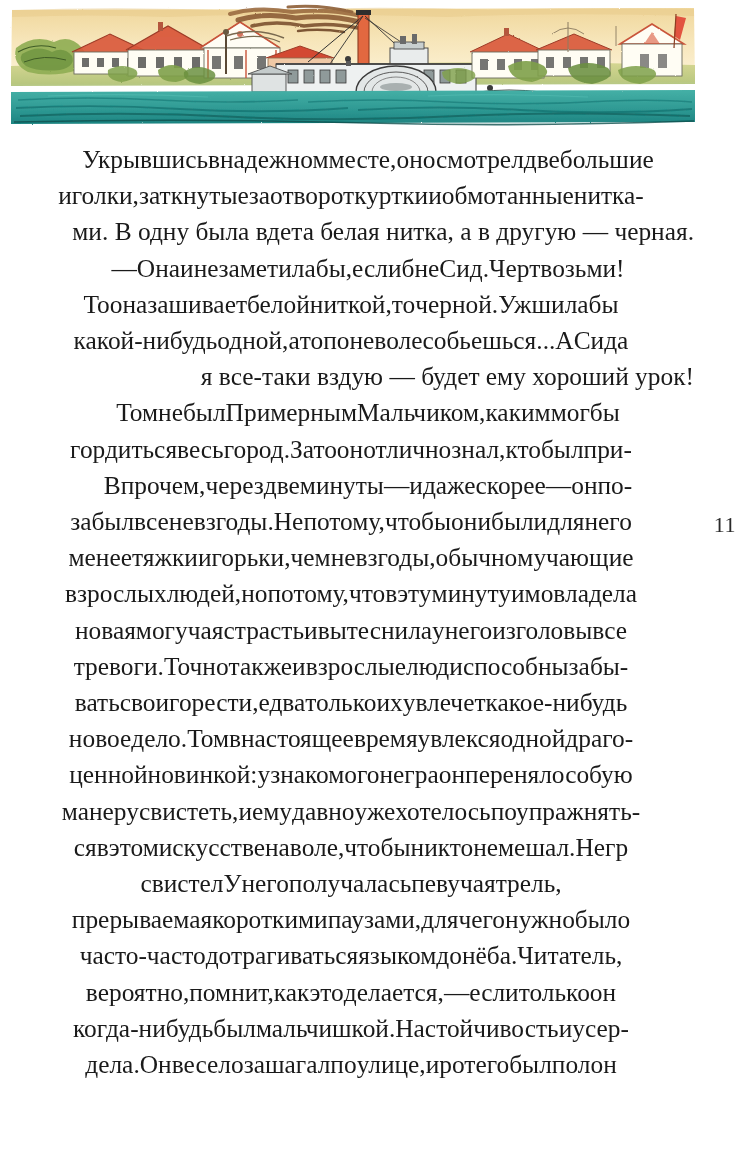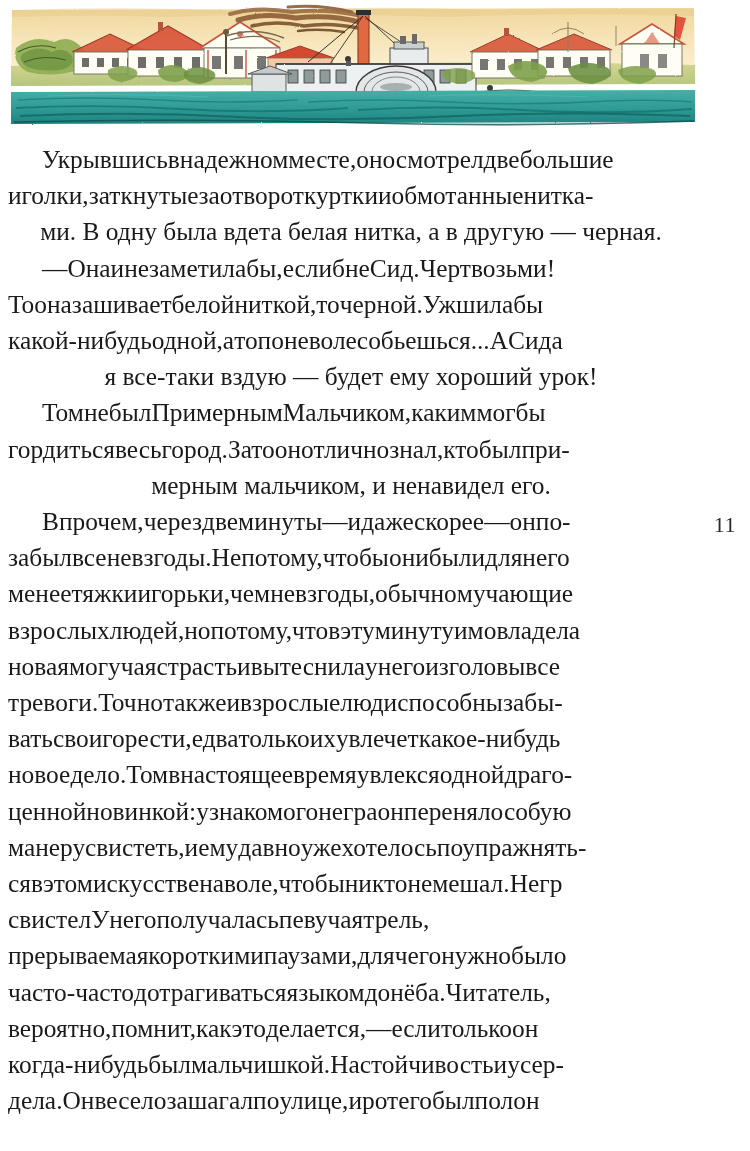--- a/index.html
+++ b/index.html
@@ -58,26 +58,26 @@
     top: 141px;
     width: 686px;
   }
 
   .lines {
     font-size: 25.4px;
     line-height: 36.2px;
   }
   .lines .ln {
     display: flex;
-    justify-content: flex-start;
+    justify-content: center;
     white-space: pre;
     width: 686px;
   }
   .lines .ln.ragged {
-    justify-content: center;
+    justify-content: flex-end;
   }
   .lines .ln .w {
     display: inline-block;
   }
   .lines .ln .lead {
     display: inline-block;
     width: 34px;
     flex: 0 0 34px;
   }
 </style>
@@ -280,21 +280,20 @@
       </div>
     <div id="p2">
         <div class="ln"><span class="lead"></span><span class="w">—</span><span class="w">Она</span><span class="w">и</span><span class="w">не</span><span class="w">заметила</span><span class="w">бы,</span><span class="w">если</span><span class="w">б</span><span class="w">не</span><span class="w">Сид.</span><span class="w">Черт</span><span class="w">возьми!</span></div>
         <div class="ln"><span class="w">То</span><span class="w">она</span><span class="w">зашивает</span><span class="w">белой</span><span class="w">ниткой,</span><span class="w">то</span><span class="w">черной.</span><span class="w">Уж</span><span class="w">шила</span><span class="w">бы</span></div>
         <div class="ln"><span class="w">какой-нибудь</span><span class="w">одной,</span><span class="w">а</span><span class="w">то</span><span class="w">поневоле</span><span class="w">собьешься...</span><span class="w">А</span><span class="w">Сида</span></div>
         <div class="ln ragged"><span class="w">я все-таки вздую — будет ему хороший урок!</span></div>
       </div>
     <div id="p3">
         <div class="ln"><span class="lead"></span><span class="w">Том</span><span class="w">не</span><span class="w">был</span><span class="w">Примерным</span><span class="w">Мальчиком,</span><span class="w">каким</span><span class="w">мог</span><span class="w">бы</span></div>
         <div class="ln"><span class="w">гордиться</span><span class="w">весь</span><span class="w">город.</span><span class="w">Зато</span><span class="w">он</span><span class="w">отлично</span><span class="w">знал,</span><span class="w">кто</span><span class="w">был</span><span class="w">при-</span></div>
-        <div class="ln ragged"><span class="w">мерным мальчиком, и ненавидел его.</span></div>
       </div>
     <div id="p4">
         <div class="ln"><span class="lead"></span><span class="w">Впрочем,</span><span class="w">через</span><span class="w">две</span><span class="w">минуты</span><span class="w">—</span><span class="w">и</span><span class="w">даже</span><span class="w">скорее</span><span class="w">—</span><span class="w">он</span><span class="w">по-</span></div>
         <div class="ln"><span class="w">забыл</span><span class="w">все</span><span class="w">невзгоды.</span><span class="w">Не</span><span class="w">потому,</span><span class="w">чтобы</span><span class="w">они</span><span class="w">были</span><span class="w">для</span><span class="w">него</span></div>
         <div class="ln"><span class="w">менее</span><span class="w">тяжки</span><span class="w">и</span><span class="w">горьки,</span><span class="w">чем</span><span class="w">невзгоды,</span><span class="w">обычно</span><span class="w">мучающие</span></div>
         <div class="ln"><span class="w">взрослых</span><span class="w">людей,</span><span class="w">но</span><span class="w">потому,</span><span class="w">что</span><span class="w">в</span><span class="w">эту</span><span class="w">минуту</span><span class="w">им</span><span class="w">овладела</span></div>
         <div class="ln"><span class="w">новая</span><span class="w">могучая</span><span class="w">страсть</span><span class="w">и</span><span class="w">вытеснила</span><span class="w">у</span><span class="w">него</span><span class="w">из</span><span class="w">головы</span><span class="w">все</span></div>
         <div class="ln"><span class="w">тревоги.</span><span class="w">Точно</span><span class="w">так</span><span class="w">же</span><span class="w">и</span><span class="w">взрослые</span><span class="w">люди</span><span class="w">способны</span><span class="w">забы-</span></div>
         <div class="ln"><span class="w">вать</span><span class="w">свои</span><span class="w">горести,</span><span class="w">едва</span><span class="w">только</span><span class="w">их</span><span class="w">увлечет</span><span class="w">какое-нибудь</span></div>
         <div class="ln"><span class="w">новое</span><span class="w">дело.</span><span class="w">Том</span><span class="w">в</span><span class="w">настоящее</span><span class="w">время</span><span class="w">увлекся</span><span class="w">одной</span><span class="w">драго-</span></div>

